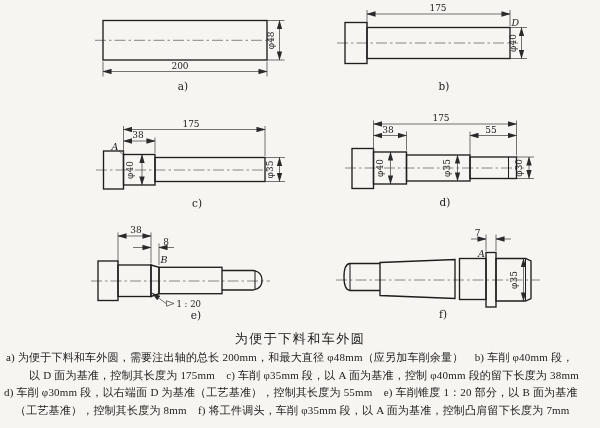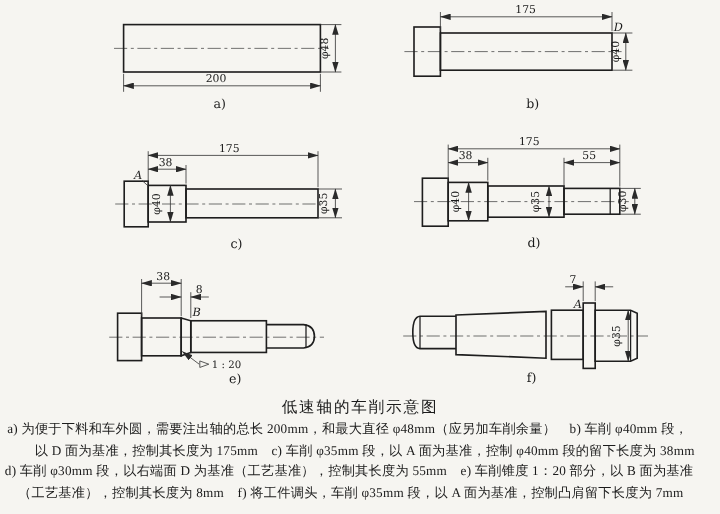--- a/index.html
+++ b/index.html
@@ -184,18 +184,18 @@
       <line x1="511" y1="239" x2="496" y2="239" marker-end="url(#ar)"></line>
       <line x1="523.5" y1="258.5" x2="523.5" y2="301" marker-start="url(#ar)" marker-end="url(#ar)"></line>
     </g>
     <text class="dim mid" x="477.5" y="236">7</text>
     <text class="datum mid" x="481.5" y="256.5">A</text>
     <text class="dim mid" transform="translate(516.5 280) rotate(-90)">φ35</text>
     <text class="figlab mid" x="443" y="318">f)</text>
   </g>
 </svg>
 
-<div id="fig-title">低速轴的车削示意图</div>
+<div id="fig-title">为便于下料和车外圆</div>
 
 <div class="capline" id="cap1">a) 为便于下料和车外圆，需要注出轴的总长 200mm，和最大直径 φ48mm（应另加车削余量）　b) 车削 φ40mm 段，</div>
 <div class="capline" id="cap2">以 D 面为基准，控制其长度为 175mm　c) 车削 φ35mm 段，以 A 面为基准，控制 φ40mm 段的留下长度为 38mm</div>
 <div class="capline" id="cap3">d) 车削 φ30mm 段，以右端面 D 为基准（工艺基准），控制其长度为 55mm　e) 车削锥度 1：20 部分，以 B 面为基准</div>
 <div class="capline" id="cap4">（工艺基准），控制其长度为 8mm　f) 将工件调头，车削 φ35mm 段，以 A 面为基准，控制凸肩留下长度为 7mm</div>
 
 </body></html>

